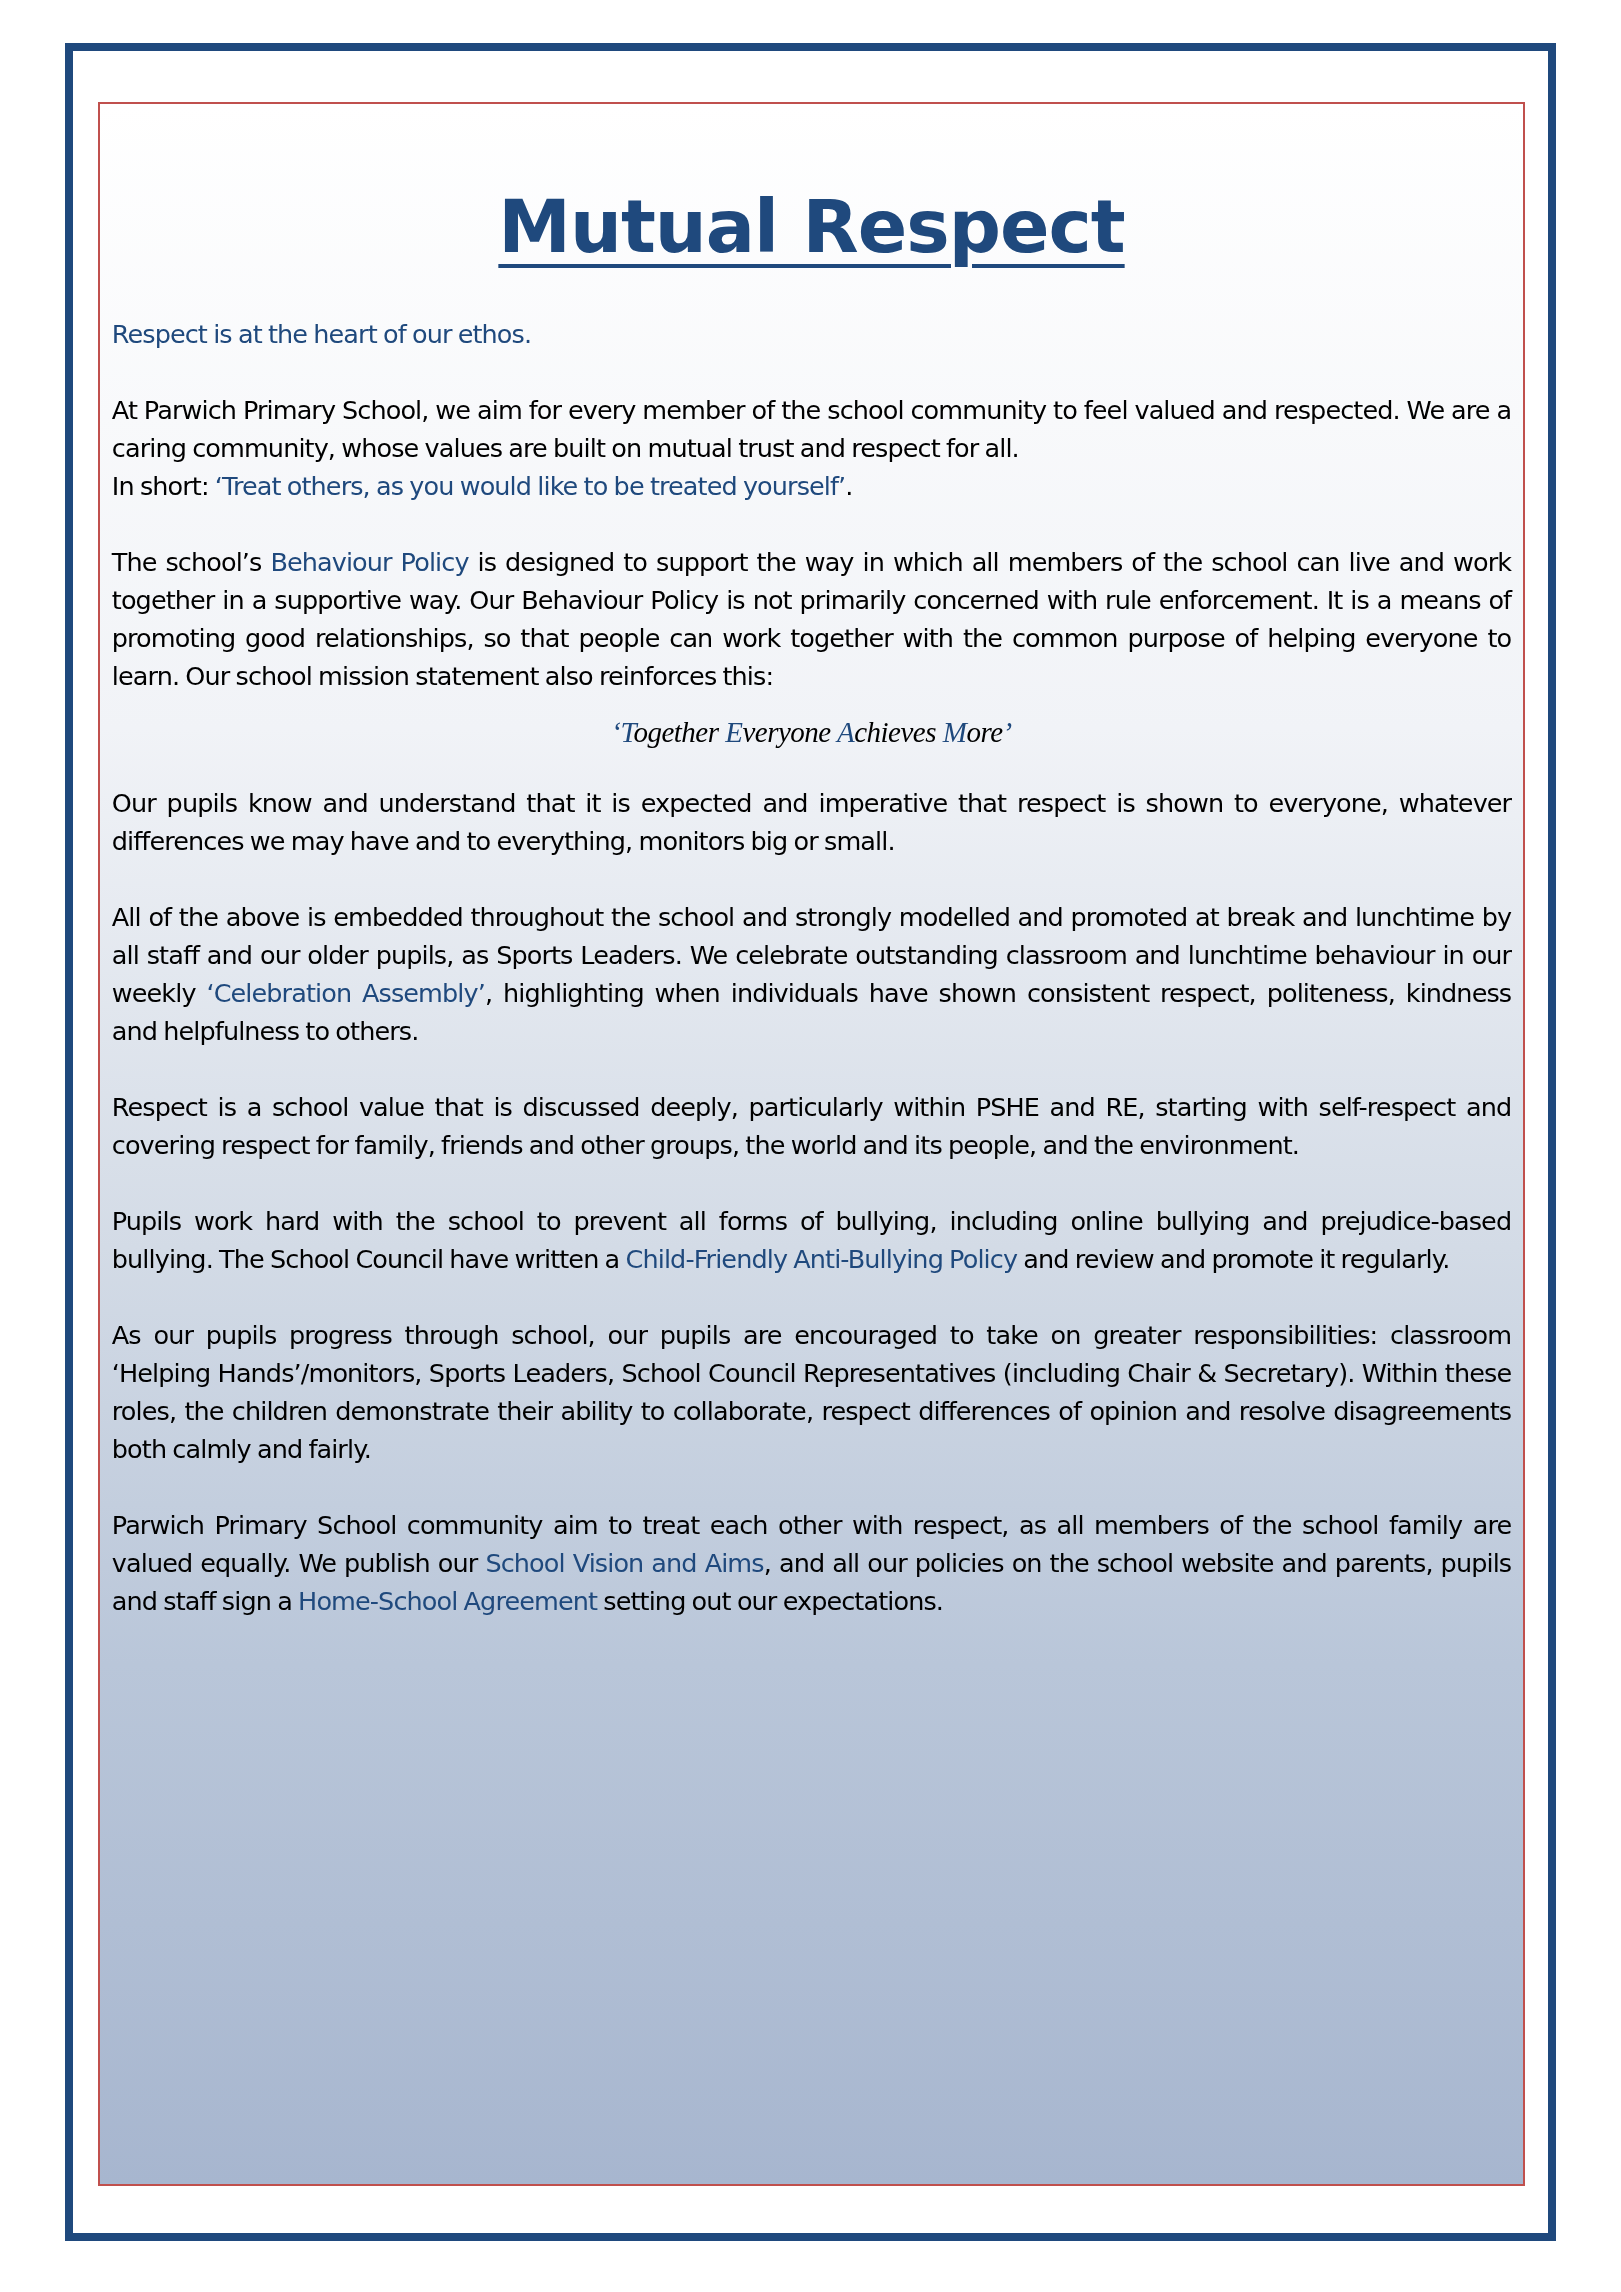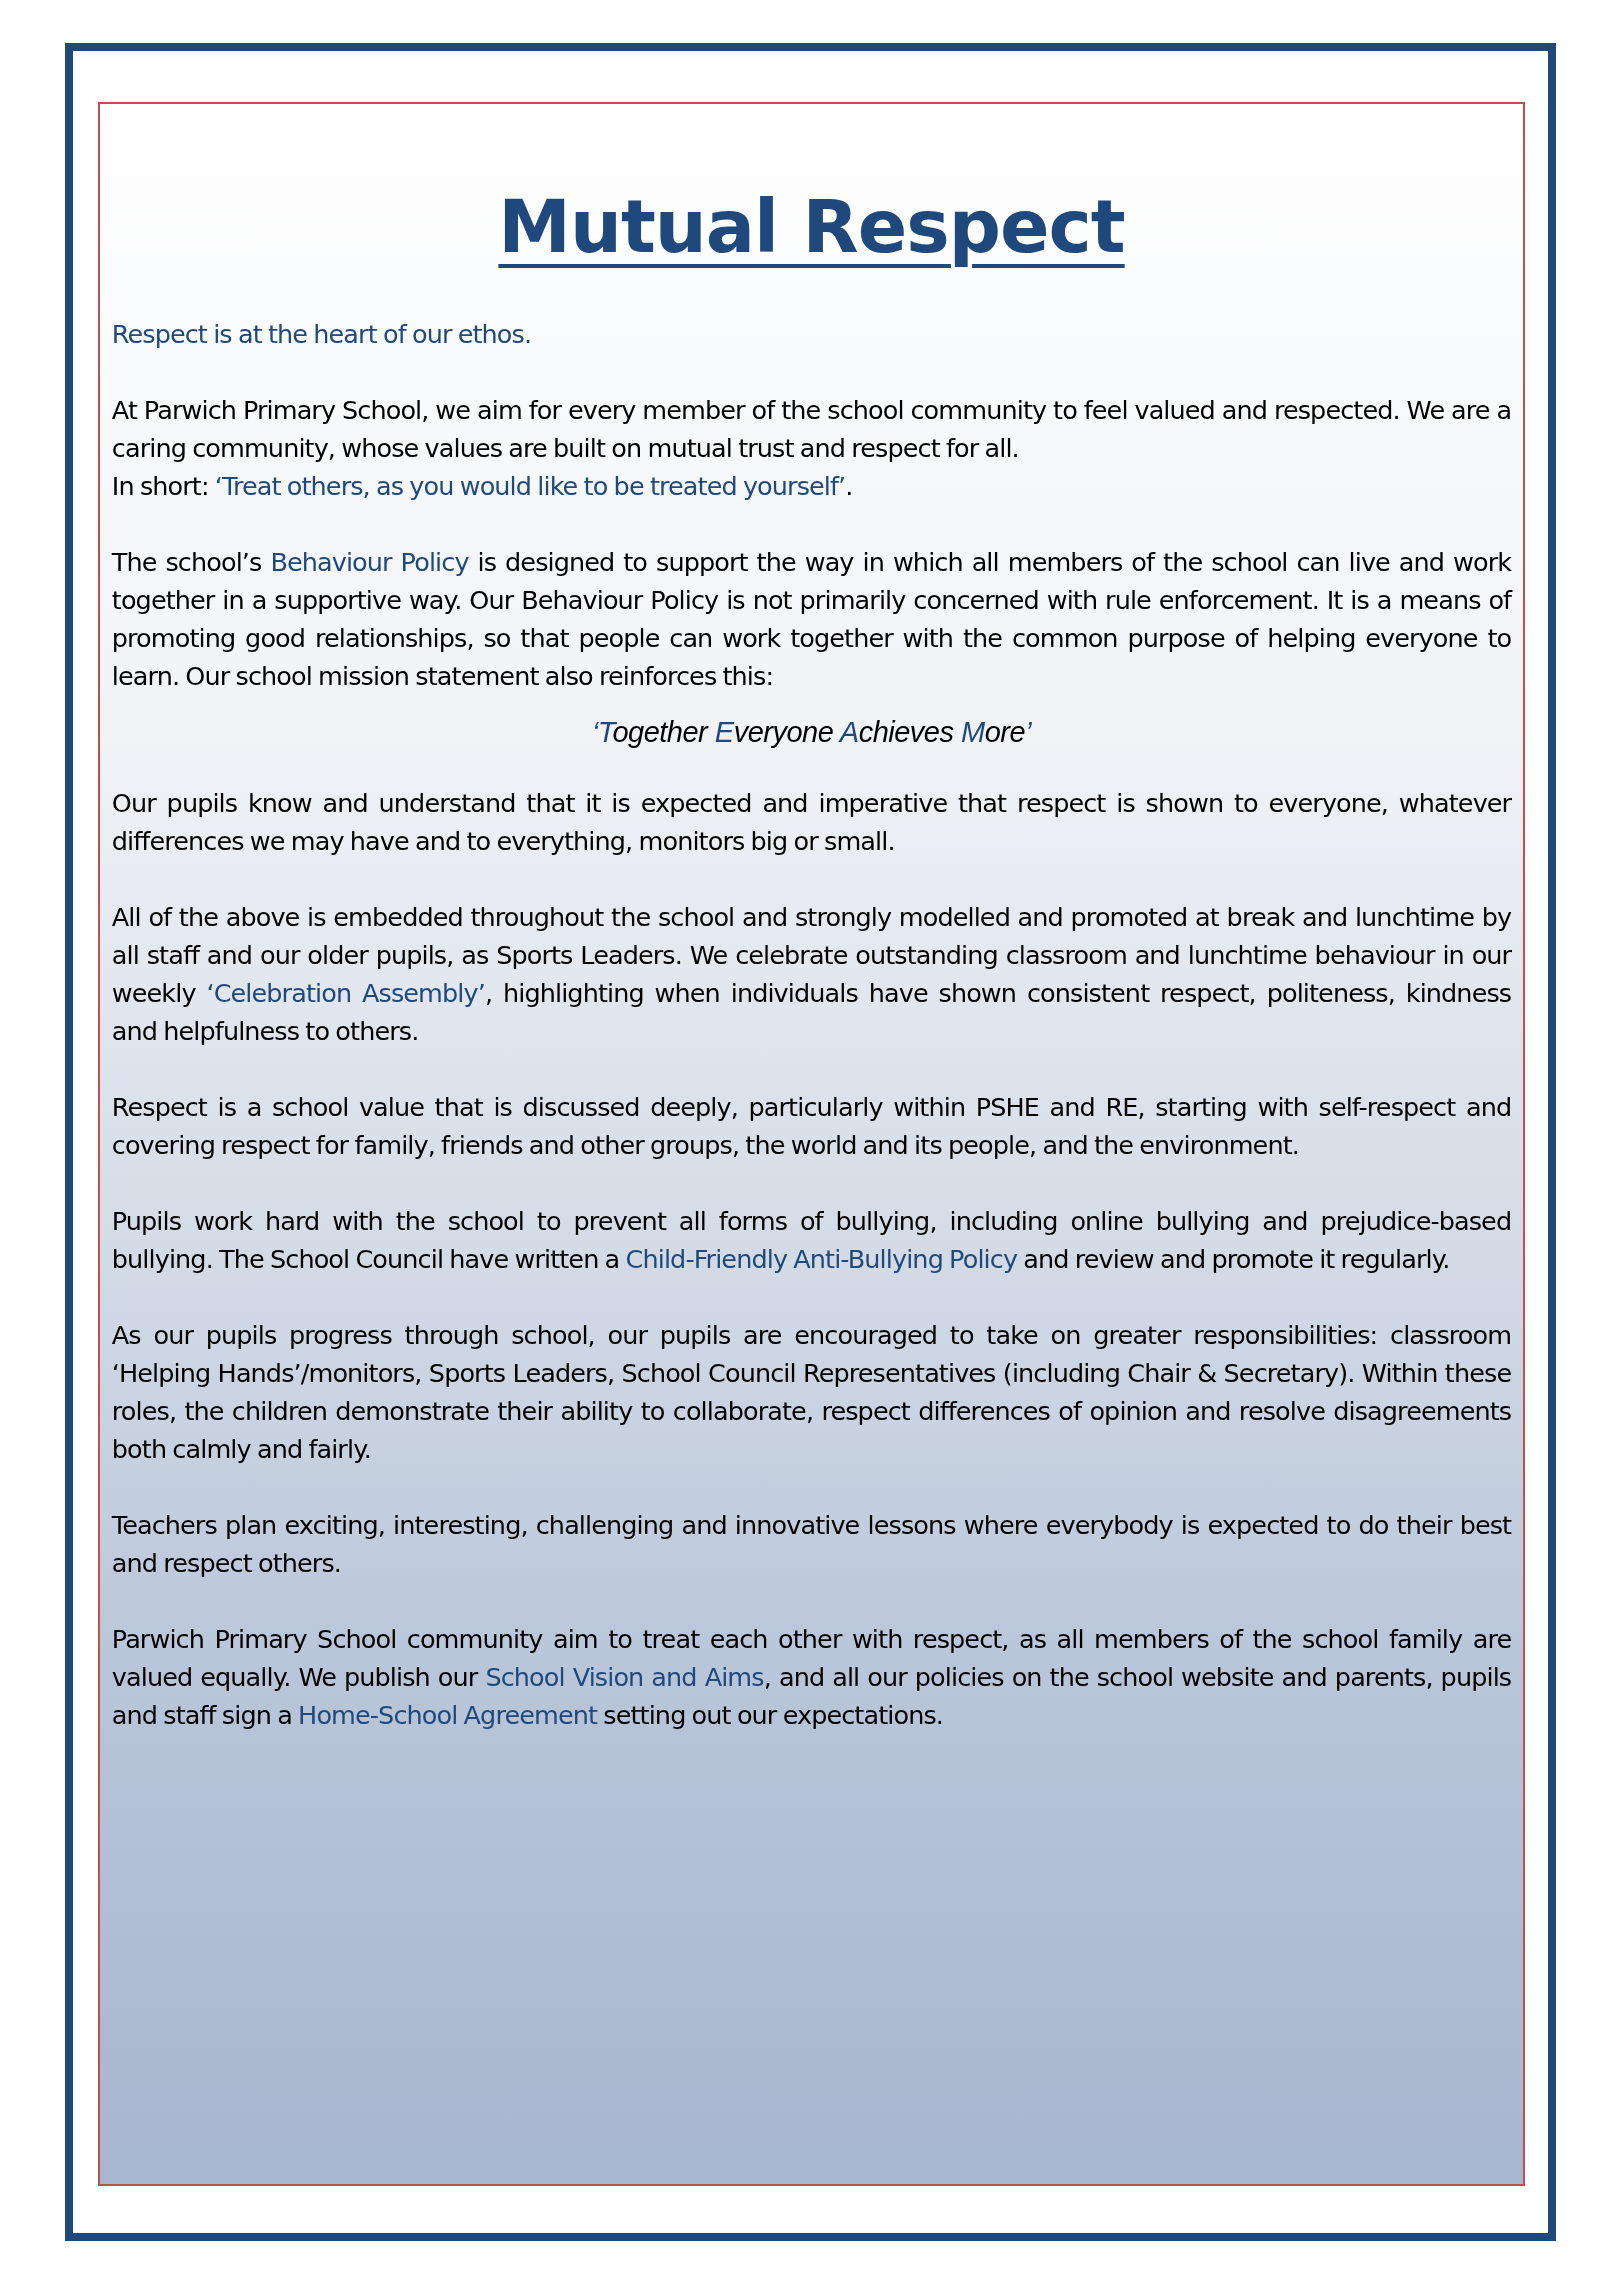--- a/index.html
+++ b/index.html
@@ -67,21 +67,21 @@
       color: #1f497d;
     }
     .tagline {
       margin-top: 34px;
     }
     .p-mission {
       margin-bottom: 8px;
     }
     .mission {
       text-align: center;
-      font-family: Liberation Sans, sans-serif;
+      font-family: Liberation Serif, serif;
       font-style: italic;
       font-size: 29px;
       line-height: 59px;
       height: 59px;
       margin: 0 0 21.6px 0;
       color: #000000;
       letter-spacing: -0.5px;
     }
     .mission .initial {
       color: #1f497d;
@@ -123,21 +123,20 @@
 
     <p>Respect is a school value that is discussed deeply, particularly within PSHE and RE, starting with self-respect and covering respect for family, friends and other groups, the world and its people, and the environment.</p>
 
     <p>
       <span>Pupils work hard with the school to prevent all forms of bullying, including online bullying and prejudice-based bullying. The School Council have written a </span><span class="blue">Child-Friendly Anti-Bullying Policy</span><span> and review and promote it regularly.</span>
     </p>
 
     <p>As our pupils progress through school, our pupils are encouraged to take on greater responsibilities: classroom ‘Helping Hands’/monitors, Sports Leaders, School Council Representatives (including Chair &amp; Secretary). Within these roles, the children demonstrate their ability to collaborate, respect differences of opinion and resolve disagreements both calmly and fairly.</p>
 
 
-    <p>Teachers plan exciting, interesting, challenging and innovative lessons where everybody is expected to do their best and respect others.</p>
 
     <p>
       <span>Parwich Primary School community aim to treat each other with respect, as all members of the school family are valued equally. We publish our </span><span class="blue">School Vision and Aims</span><span>, and all our policies on the school website and parents, pupils and staff sign a </span><span class="blue">Home-School Agreement</span><span> setting out our expectations.</span>
     </p>
 
   </div>
 </div>
 
 
 </body></html>

